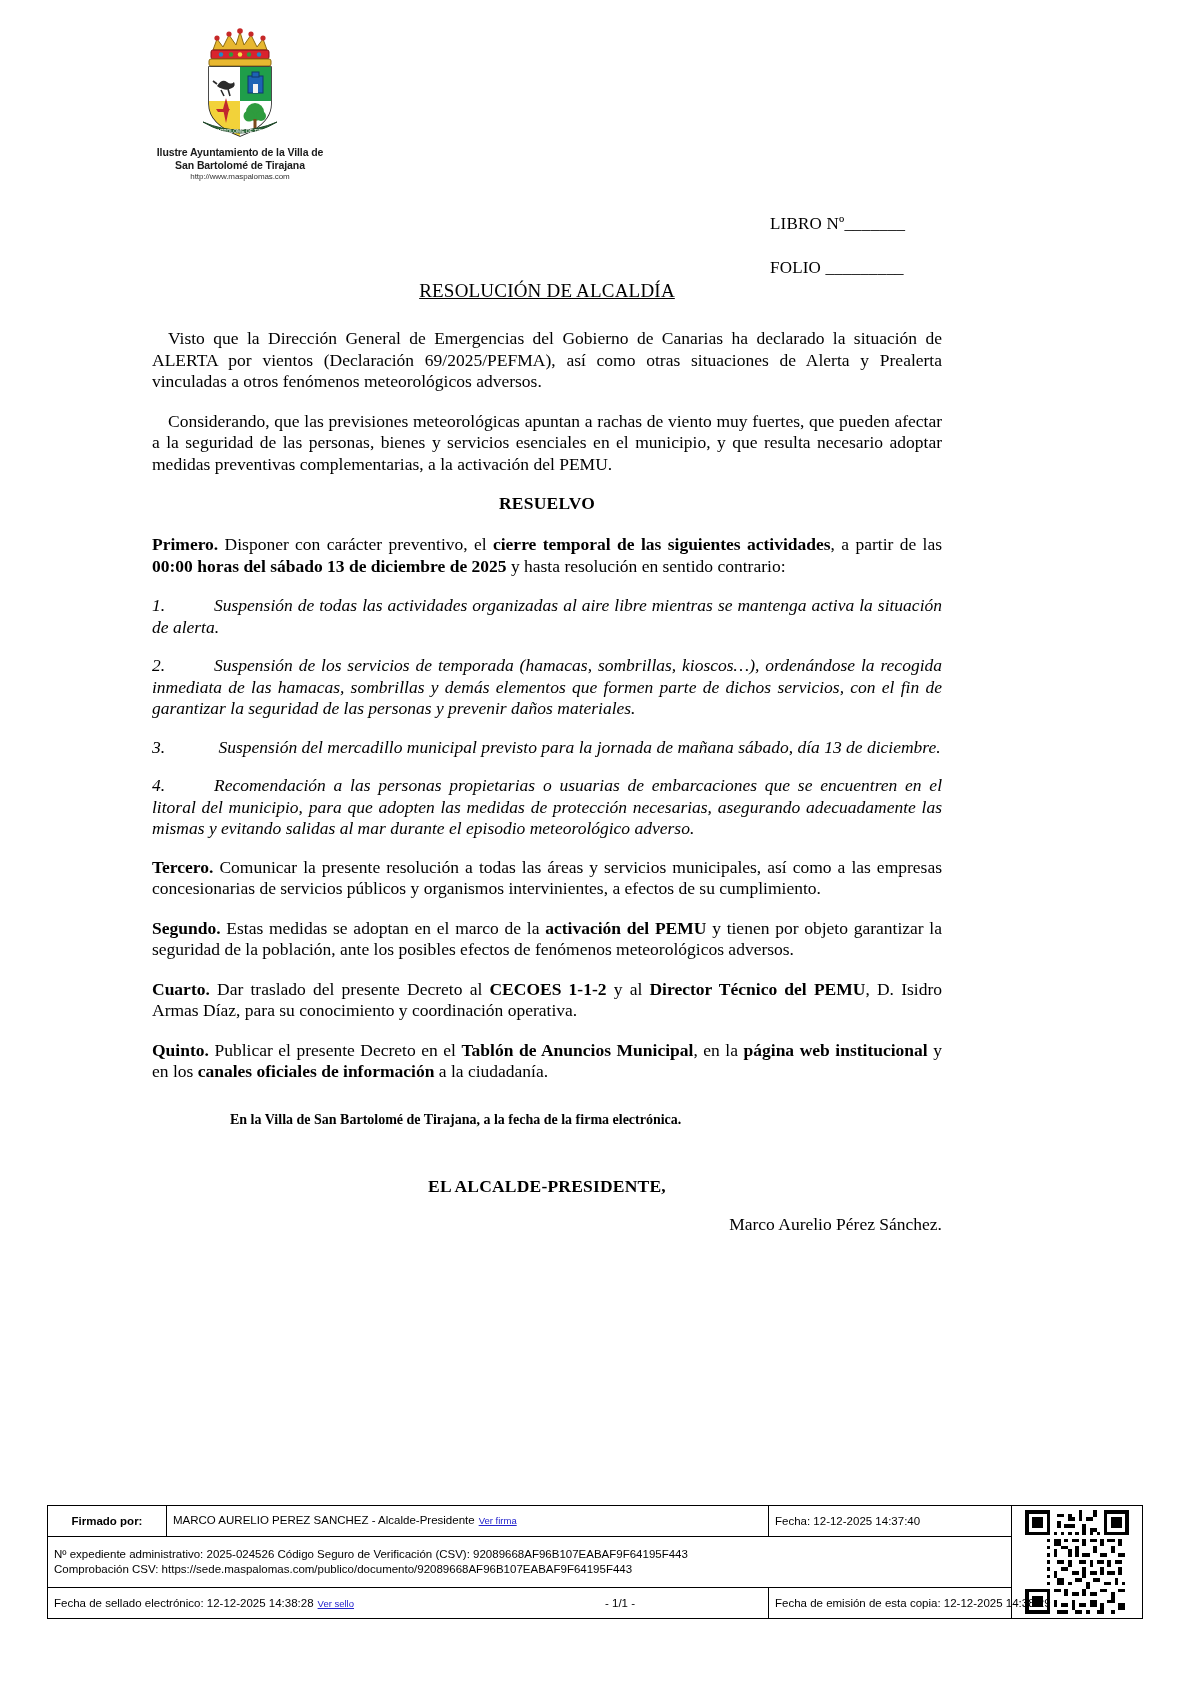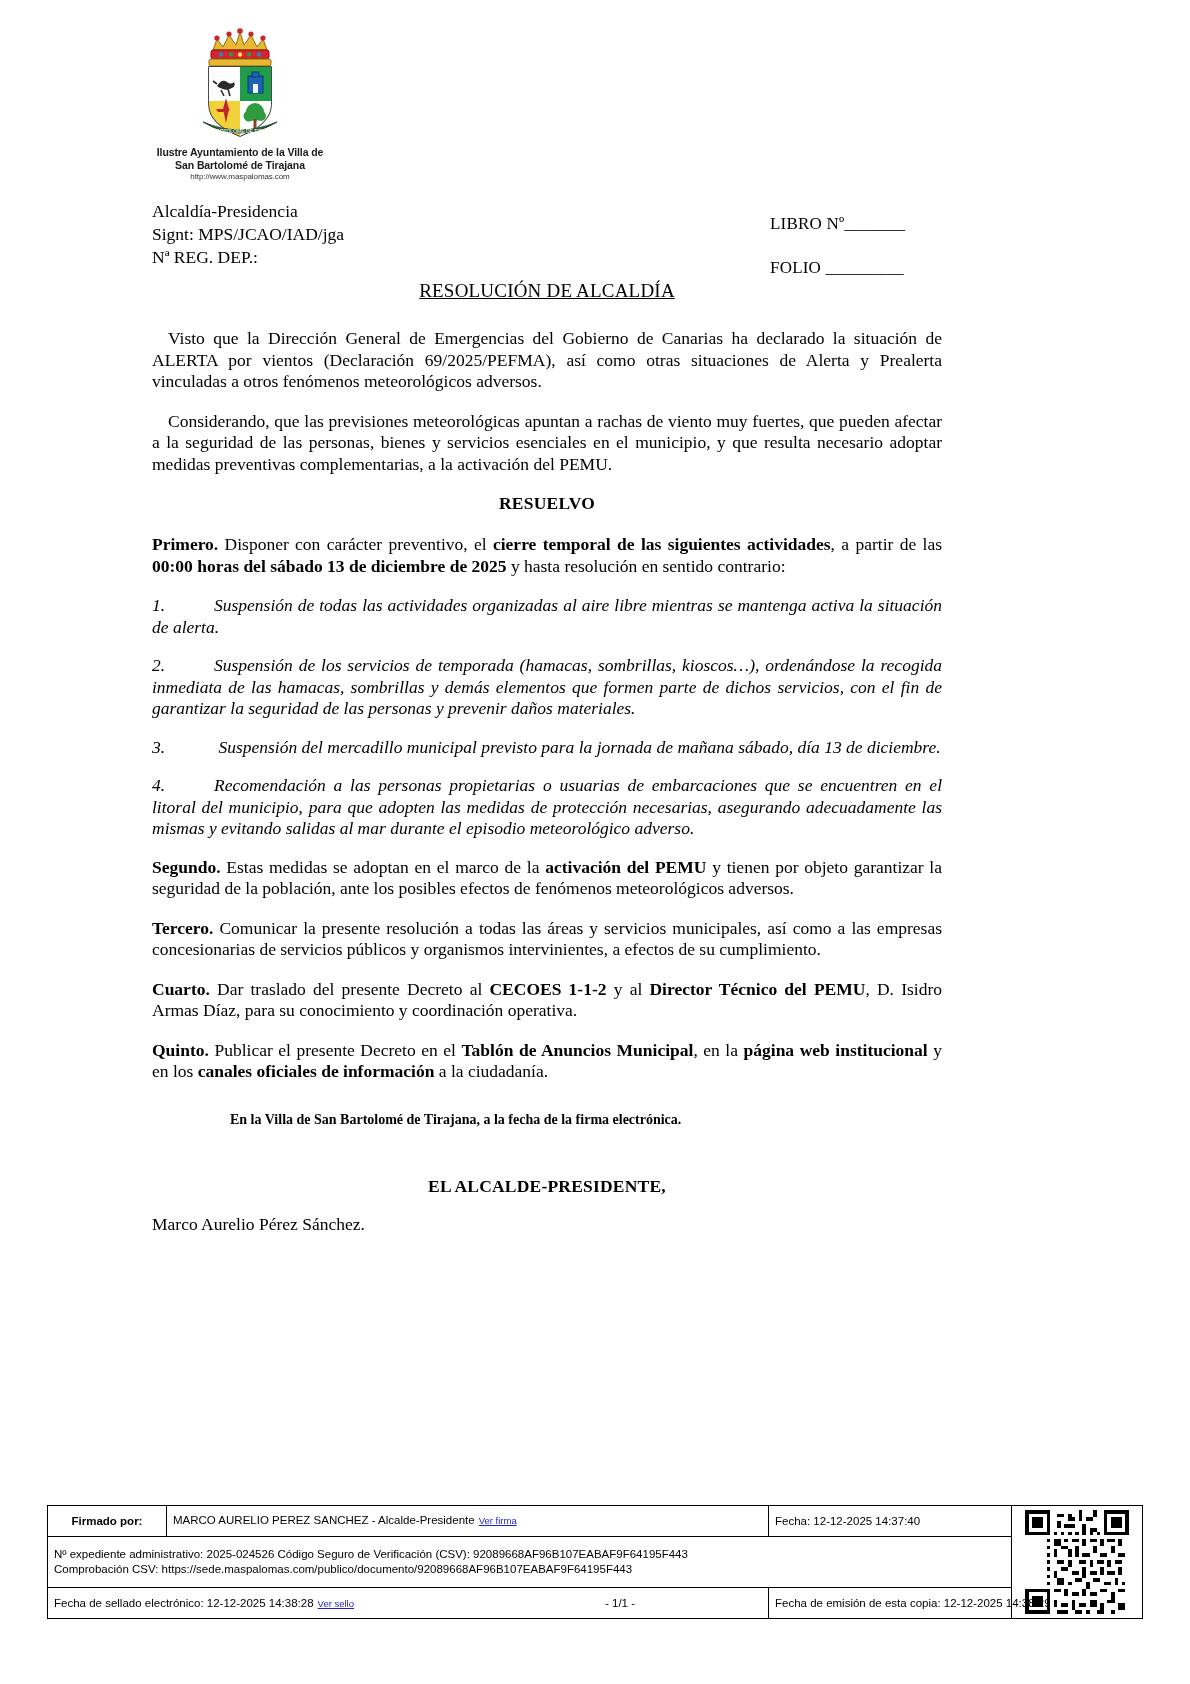--- a/index.html
+++ b/index.html
@@ -128,21 +128,21 @@
   .sign-title {
     margin: 46px 0 0 0;
     font-size: 17.5px;
     font-weight: bold;
     text-align: center;
     letter-spacing: 0.2px;
   }
   .sign-name {
     margin: 17px 0 0 0;
     font-size: 17.5px;
-    text-align: left;
+    text-align: right;
   }
   b, strong { font-weight: bold; }
 
   
   .footer {
     position: absolute;
     left: 47px;
     top: 1505px;
     width: 1096px;
     font-family: "Liberation Sans", "DejaVu Sans", sans-serif;
@@ -254,45 +254,42 @@
 
       <path d="M16 96 Q53 112 90 96 Q53 118 16 96 Z" fill="#2f6f3e" stroke="#1d4527" stroke-width="1"></path>
       <text x="53" y="107" font-size="5" fill="#ffffff" text-anchor="middle" font-family="'Liberation Sans', sans-serif">SAN BARTOLOMÉ DE TIRAJANA</text>
     </svg>
     <div class="crest-caption">Ilustre Ayuntamiento
 de la Villa de
 San Bartolomé de Tirajana</div>
     <div class="crest-url">http://www.maspalomas.com</div>
   </div>
 
-  <div class="meta-left">Alcaldía-Presidencia
-Signt: MPS/JCAO/IAD/jga
-Nª REG. DEP.:</div>
   <div class="meta-right">LIBRO Nº_______
 FOLIO _________</div>
 
   <div class="doc">
 
     <div class="doc-title">RESOLUCIÓN DE ALCALDÍA</div>
 
     <p class="body-par">Visto que la Dirección General de Emergencias del Gobierno de Canarias ha declarado la situación de ALERTA por vientos (Declaración 69/2025/PEFMA), así como otras situaciones de Alerta y Prealerta vinculadas a otros fenómenos meteorológicos adversos.</p>
     <p class="body-par">Considerando, que las previsiones meteorológicas apuntan a rachas de viento muy fuertes, que pueden afectar a la seguridad de las personas, bienes y servicios esenciales en el municipio, y que resulta necesario adoptar medidas preventivas complementarias, a la activación del PEMU.</p>
 
     <div class="center-head">RESUELVO</div>
 
     <p class="resolve-par"><b>Primero.</b><span> Disponer con carácter preventivo, el </span><b>cierre temporal de las siguientes actividades</b><span>, a partir de las </span><b>00:00 horas del sábado 13 de diciembre de 2025</b><span> y hasta resolución en sentido contrario:</span></p>
 
     <p class="item-par"><span class="inum">1.</span><span>Suspensión de todas las actividades organizadas al aire libre mientras se mantenga activa la situación de alerta.</span></p>
     <p class="item-par"><span class="inum">2.</span><span>Suspensión de los servicios de temporada (hamacas, sombrillas, kioscos…), ordenándose la recogida inmediata de las hamacas, sombrillas y demás elementos que formen parte de dichos servicios, con el fin de garantizar la seguridad de las personas y prevenir daños materiales.</span></p>
     <p class="item-par"><span class="inum">3.</span><span> Suspensión del mercadillo municipal previsto para la jornada de mañana sábado, día 13 de diciembre.</span></p>
     <p class="item-par"><span class="inum">4.</span><span>Recomendación a las personas propietarias o usuarias de embarcaciones que se encuentren en el litoral del municipio, para que adopten las medidas de protección necesarias, asegurando adecuadamente las mismas y evitando salidas al mar durante el episodio meteorológico adverso.</span></p>
 
+    <p class="resolve-par"><b>Tercero.</b><span> Comunicar la presente resolución a todas las áreas y servicios municipales, así como a las empresas concesionarias de servicios públicos y organismos intervinientes, a efectos de su cumplimiento.</span></p>
+
     <p class="resolve-par"><b>Segundo.</b><span> Estas medidas se adoptan en el marco de la </span><b>activación del PEMU</b><span> y tienen por objeto garantizar la seguridad de la población, ante los posibles efectos de fenómenos meteorológicos adversos.</span></p>
-
-    <p class="resolve-par"><b>Tercero.</b><span> Comunicar la presente resolución a todas las áreas y servicios municipales, así como a las empresas concesionarias de servicios públicos y organismos intervinientes, a efectos de su cumplimiento.</span></p>
 
     <p class="resolve-par"><b>Cuarto.</b><span> Dar traslado del presente Decreto al </span><b>CECOES 1-1-2</b><span> y al </span><b>Director Técnico del PEMU</b><span>, D. Isidro Armas Díaz, para su conocimiento y coordinación operativa.</span></p>
 
     <p class="resolve-par"><b>Quinto.</b><span> Publicar el presente Decreto en el </span><b>Tablón de Anuncios Municipal</b><span>, en la </span><b>página web institucional</b><span> y en los </span><b>canales oficiales de información</b><span> a la ciudadanía.</span></p>
 
     <p class="closing-line">En la Villa de San Bartolomé de Tirajana, a la fecha de la firma electrónica.</p>
 
     <div class="sign-title">EL ALCALDE-PRESIDENTE,</div>
     <div class="sign-name">Marco Aurelio Pérez Sánchez.</div>
   </div>

